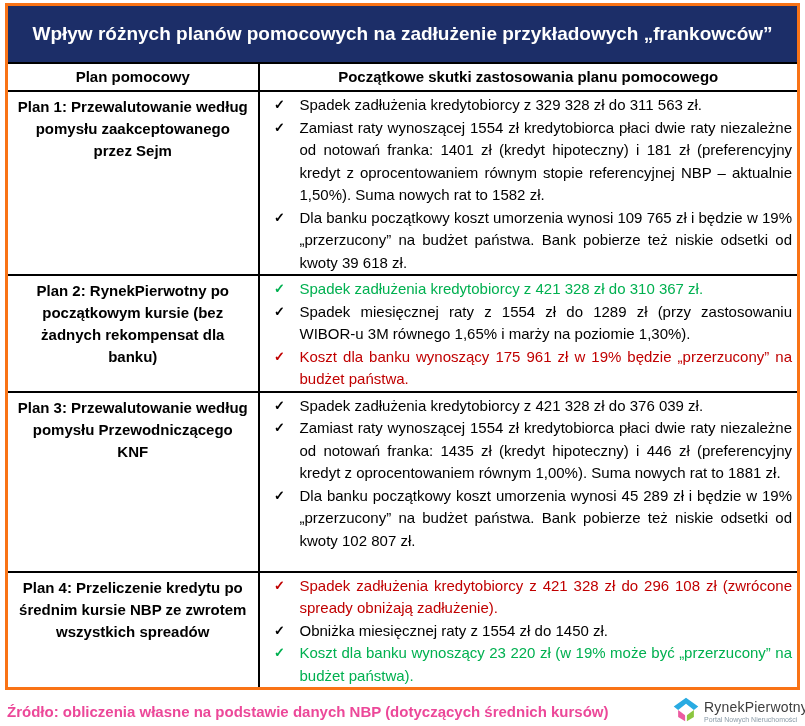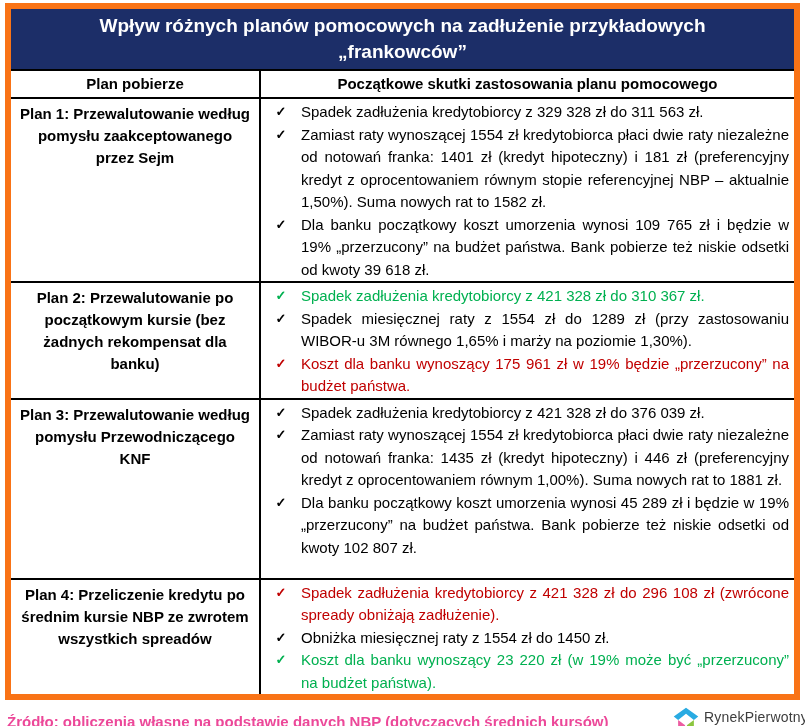--- a/index.html
+++ b/index.html
@@ -3,21 +3,21 @@
 <meta charset="utf-8">
 <style>
   html,body{margin:0;padding:0;}
   body{
     width:805px;height:726px;overflow:hidden;background:#ffffff;
     font-family:"Liberation Sans", sans-serif;color:#000;
   }
   .page{padding:3px 5px 0 5px;}
   table.main{
     border-collapse:collapse;table-layout:fixed;width:795px;
-    border:6px solid #f97316;
+    border:3px solid #f97316;
   }
   td,th{border:2px solid #000;vertical-align:top;padding:0;}
   .title-cell{
     background:#1C2E68;color:#fff;text-align:center;font-weight:bold;
     font-size:19px;line-height:26px;padding:4px 24px;height:48px;
     vertical-align:middle;
   }
   .colhead{
     font-weight:bold;text-align:center;font-size:15px;line-height:20px;
     padding:3px 2px;vertical-align:middle;
@@ -58,21 +58,21 @@
   <table class="main">
     <colgroup>
         <col class="col-plan">
         <col>
       </colgroup>
     <tbody>
         <tr>
       <td colspan="2" class="title-cell">Wpływ różnych planów pomocowych na zadłużenie przykładowych „frankowców”</td>
     </tr>
     <tr style="height:26px;">
-      <td class="colhead">Plan pobierze</td>
+      <td class="colhead">Plan pomocowy</td>
       <td class="colhead">Początkowe skutki zastosowania planu pomocowego</td>
     </tr>
 
     <tr class="r-tall">
       <td class="plan-cell">Plan 1: Przewalutowanie według pomysłu zaakceptowanego przez Sejm</td>
       <td class="effects-cell">
         <div class="effect" data-color="black">
           <span class="check">✓</span>
           <span class="effect-text">Spadek zadłużenia kredytobiorcy z 329 328 zł do 311 563 zł.</span>
         </div>
@@ -81,21 +81,21 @@
           <span class="effect-text">Zamiast raty wynoszącej 1554 zł kredytobiorca płaci dwie raty niezależne od notowań franka: 1401 zł (kredyt hipoteczny) i 181 zł (preferencyjny kredyt z oprocentowaniem równym stopie referencyjnej NBP – aktualnie 1,50%). Suma nowych rat to 1582 zł.</span>
         </div>
         <div class="effect" data-color="black">
           <span class="check">✓</span>
           <span class="effect-text">Dla banku początkowy koszt umorzenia wynosi 109 765 zł i będzie w 19% „przerzucony” na budżet państwa. Bank pobierze też niskie odsetki od kwoty 39 618 zł.</span>
         </div>
       </td>
     </tr>
 
     <tr class="r-short">
-      <td class="plan-cell">Plan 2: Przewalutowanie po początkowym kursie (bez żadnych rekompensat dla banku)</td>
+      <td class="plan-cell">Plan 2: RynekPierwotny po początkowym kursie (bez żadnych rekompensat dla banku)</td>
       <td class="effects-cell">
         <div class="effect" data-color="green">
           <span class="check">✓</span>
           <span class="effect-text">Spadek zadłużenia kredytobiorcy z 421 328 zł do 310 367 zł.</span>
         </div>
         <div class="effect" data-color="black">
           <span class="check">✓</span>
           <span class="effect-text">Spadek miesięcznej raty z 1554 zł do 1289 zł (przy zastosowaniu WIBOR-u 3M równego 1,65% i marży na poziomie 1,30%).</span>
         </div>
         <div class="effect" data-color="red">

